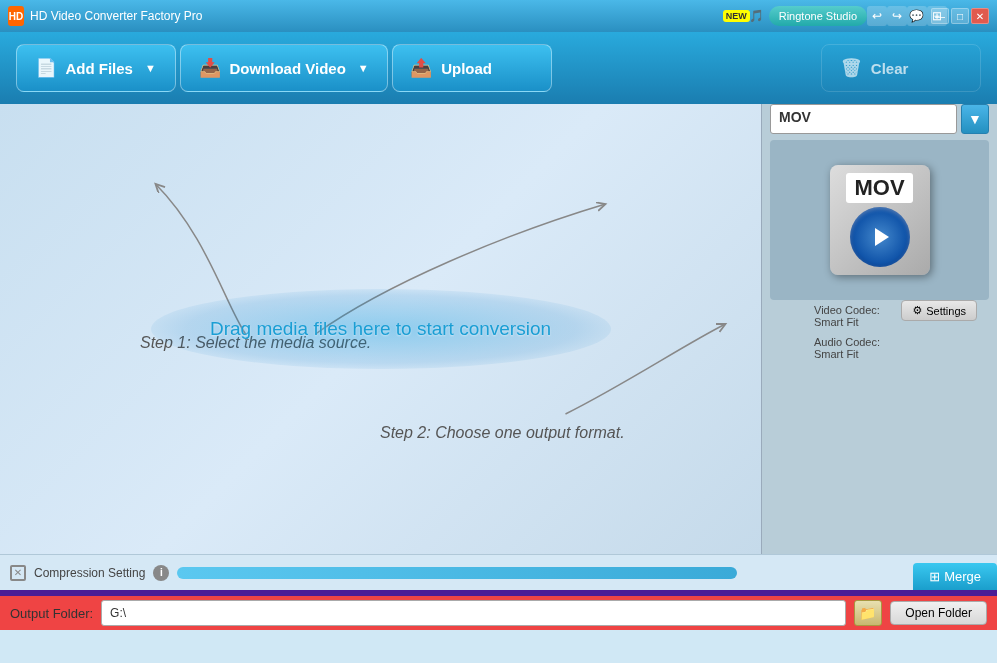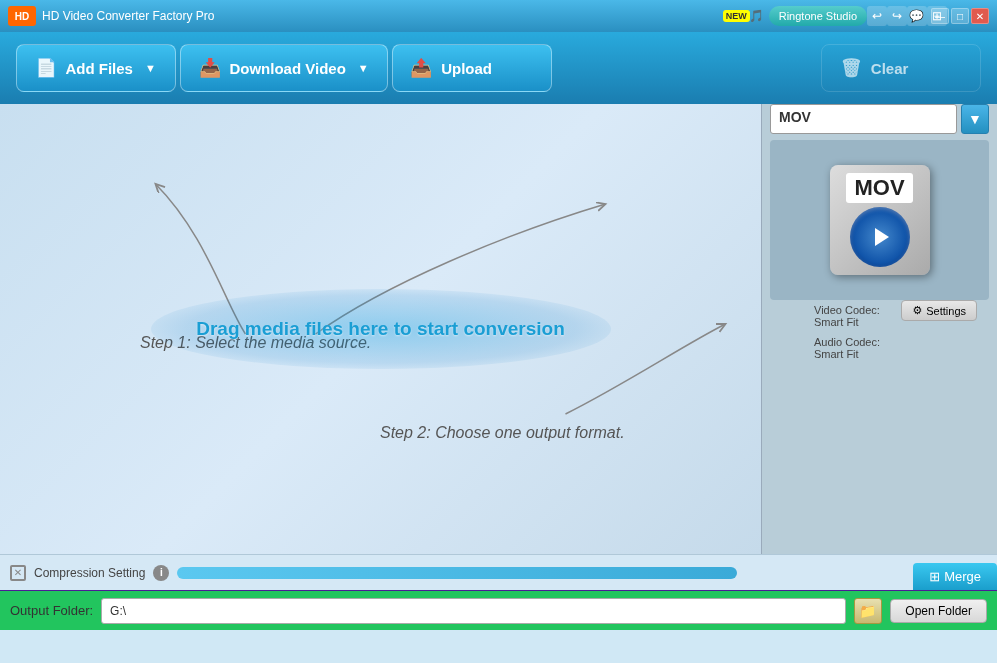--- a/index.html
+++ b/index.html
@@ -9,21 +9,21 @@
     .title-bar {
       background: linear-gradient(to bottom, #4ab8e8, #2a8fc0);
       height: 32px;
       display: flex;
       align-items: center;
       padding: 0 8px;
       color: white;
       font-size: 12px;
     }
     .title-bar .app-icon {
-      width: 28px; height: 20px;
+      width: 16px; height: 20px;
       background: #ff6600;
       border-radius: 3px;
       margin-right: 6px;
       display: flex; align-items: center; justify-content: center;
       font-size: 10px; font-weight: bold; color: white;
     }
     .title-bar .title-text { flex: 1; font-size: 12px; }
     .title-bar .title-btns { display: flex; gap: 2px; align-items: center; }
     .title-bar .title-btn {
       width: 18px; height: 16px;
@@ -153,21 +153,21 @@
       width: 460px;
       height: 80px;
       display: flex;
       align-items: center;
       justify-content: center;
       border-radius: 50%;
     }
     .drag-text {
       color: #1a9ed4;
       font-size: 19px;
-      font-weight: bold;
+      font-weight: normal;
       text-align: center;
       text-shadow: 0 1px 2px rgba(255,255,255,0.5);
     }
 
     
     .right-panel {
       width: 236px;
       background: #b8cdd8;
       display: flex;
       flex-direction: column;
@@ -349,22 +349,22 @@
       border-radius: 4px 4px 0 0;
       padding: 6px 16px;
       font-size: 13px;
       cursor: pointer;
       display: flex; align-items: center; gap: 4px;
     }
 
     
     .output-bar {
       height: 40px;
-      background: #22c55e;
-      border-top: 1px solid #4c1d95;
+      background: #ef4444;
+      border-top: 6px solid #4c1d95;
       display: flex;
       align-items: center;
       padding: 0 10px;
       gap: 8px;
     }
     .output-label {
       font-size: 13px;
       color: #333;
       white-space: nowrap;
     }

